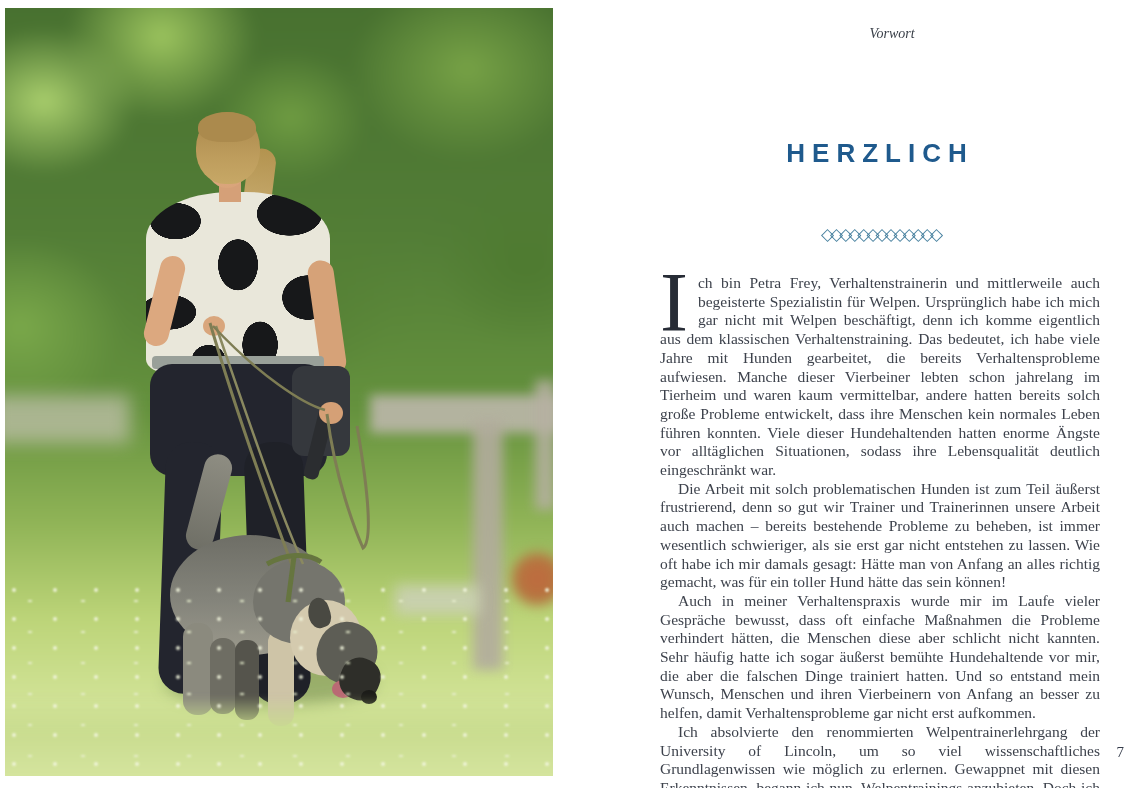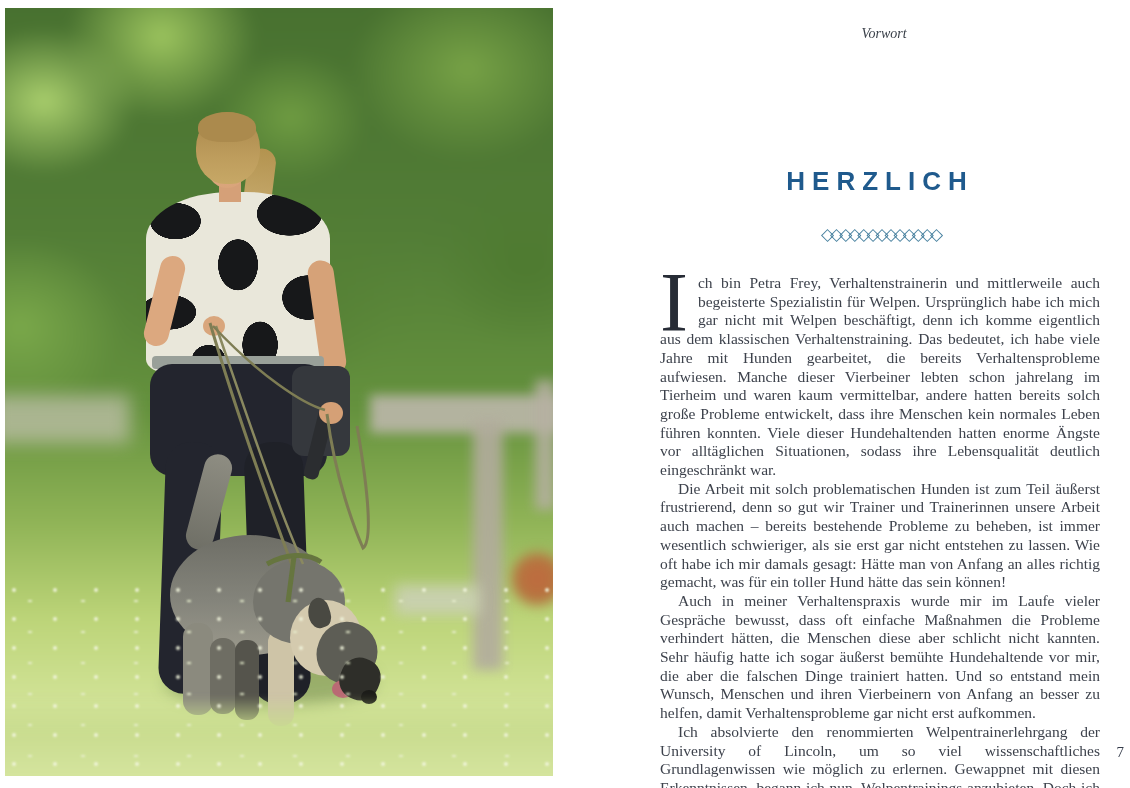--- a/index.html
+++ b/index.html
@@ -80,25 +80,25 @@
   .ph-grassfront{left:-10px;top:688px;width:568px;height:90px;
     background:linear-gradient(180deg,rgba(203,221,140,0) 0%,#c9dc8f 40%,#d7e6a1 100%);filter:blur(3px);}
   .ph-clover{left:0;top:575px;width:548px;height:200px;
     background-image:
       radial-gradient(4px 3px at 9px 7px,  #f2f6de 60%, rgba(0,0,0,0) 61%),
       radial-gradient(3px 2px at 25px 18px,#e9efcf 60%, rgba(0,0,0,0) 61%);
     background-size:41px 29px,53px 31px;filter:blur(1px);opacity:.9;}
 
   
   .page-right{position:absolute;left:660px;top:0;width:440px;height:788px;}
-  .vorwort{position:absolute;top:26px;left:4px;width:100%;text-align:center;
+  .vorwort{position:absolute;top:26px;left:12px;width:100%;text-align:center;
     font-style:italic;font-size:14px;color:#3a4049;}
   .title{position:absolute;top:137px;left:-20px;width:480px;text-align:center;
     font-family:"Liberation Sans", sans-serif;font-weight:bold;font-size:26px;
-    letter-spacing:7px;line-height:33px;color:#1f5a8d;margin-top:28px;}
+    letter-spacing:7px;line-height:33px;color:#1f5a8d;}
   .divider{position:absolute;top:224px;left:0;width:100%;text-align:center;
     color:#47809f;font-size:17px;letter-spacing:-4px;
     font-family:"DejaVu Sans", sans-serif;}
   .bodytext{position:absolute;top:274px;left:0;width:440px;font-size:15.5px;
     line-height:18.7px;color:#3d424c;text-align:justify;}
   .bodytext p{margin:0;}
   .bodytext p.indent{text-indent:18px;}
   .dropcap{float:left;font-size:84px;line-height:0.62;padding:3px 10px 0 0;color:#272c36;}
   .pagenum{position:absolute;left:1096px;top:744px;width:28px;text-align:right;
     font-size:15px;color:#343b4a;font-family:"Liberation Serif", serif;}

